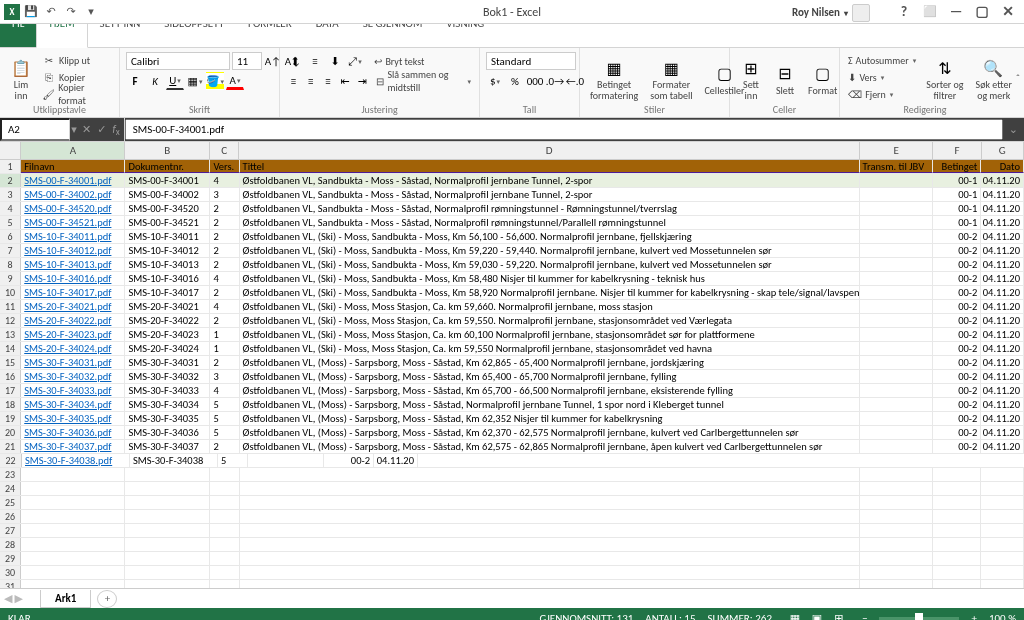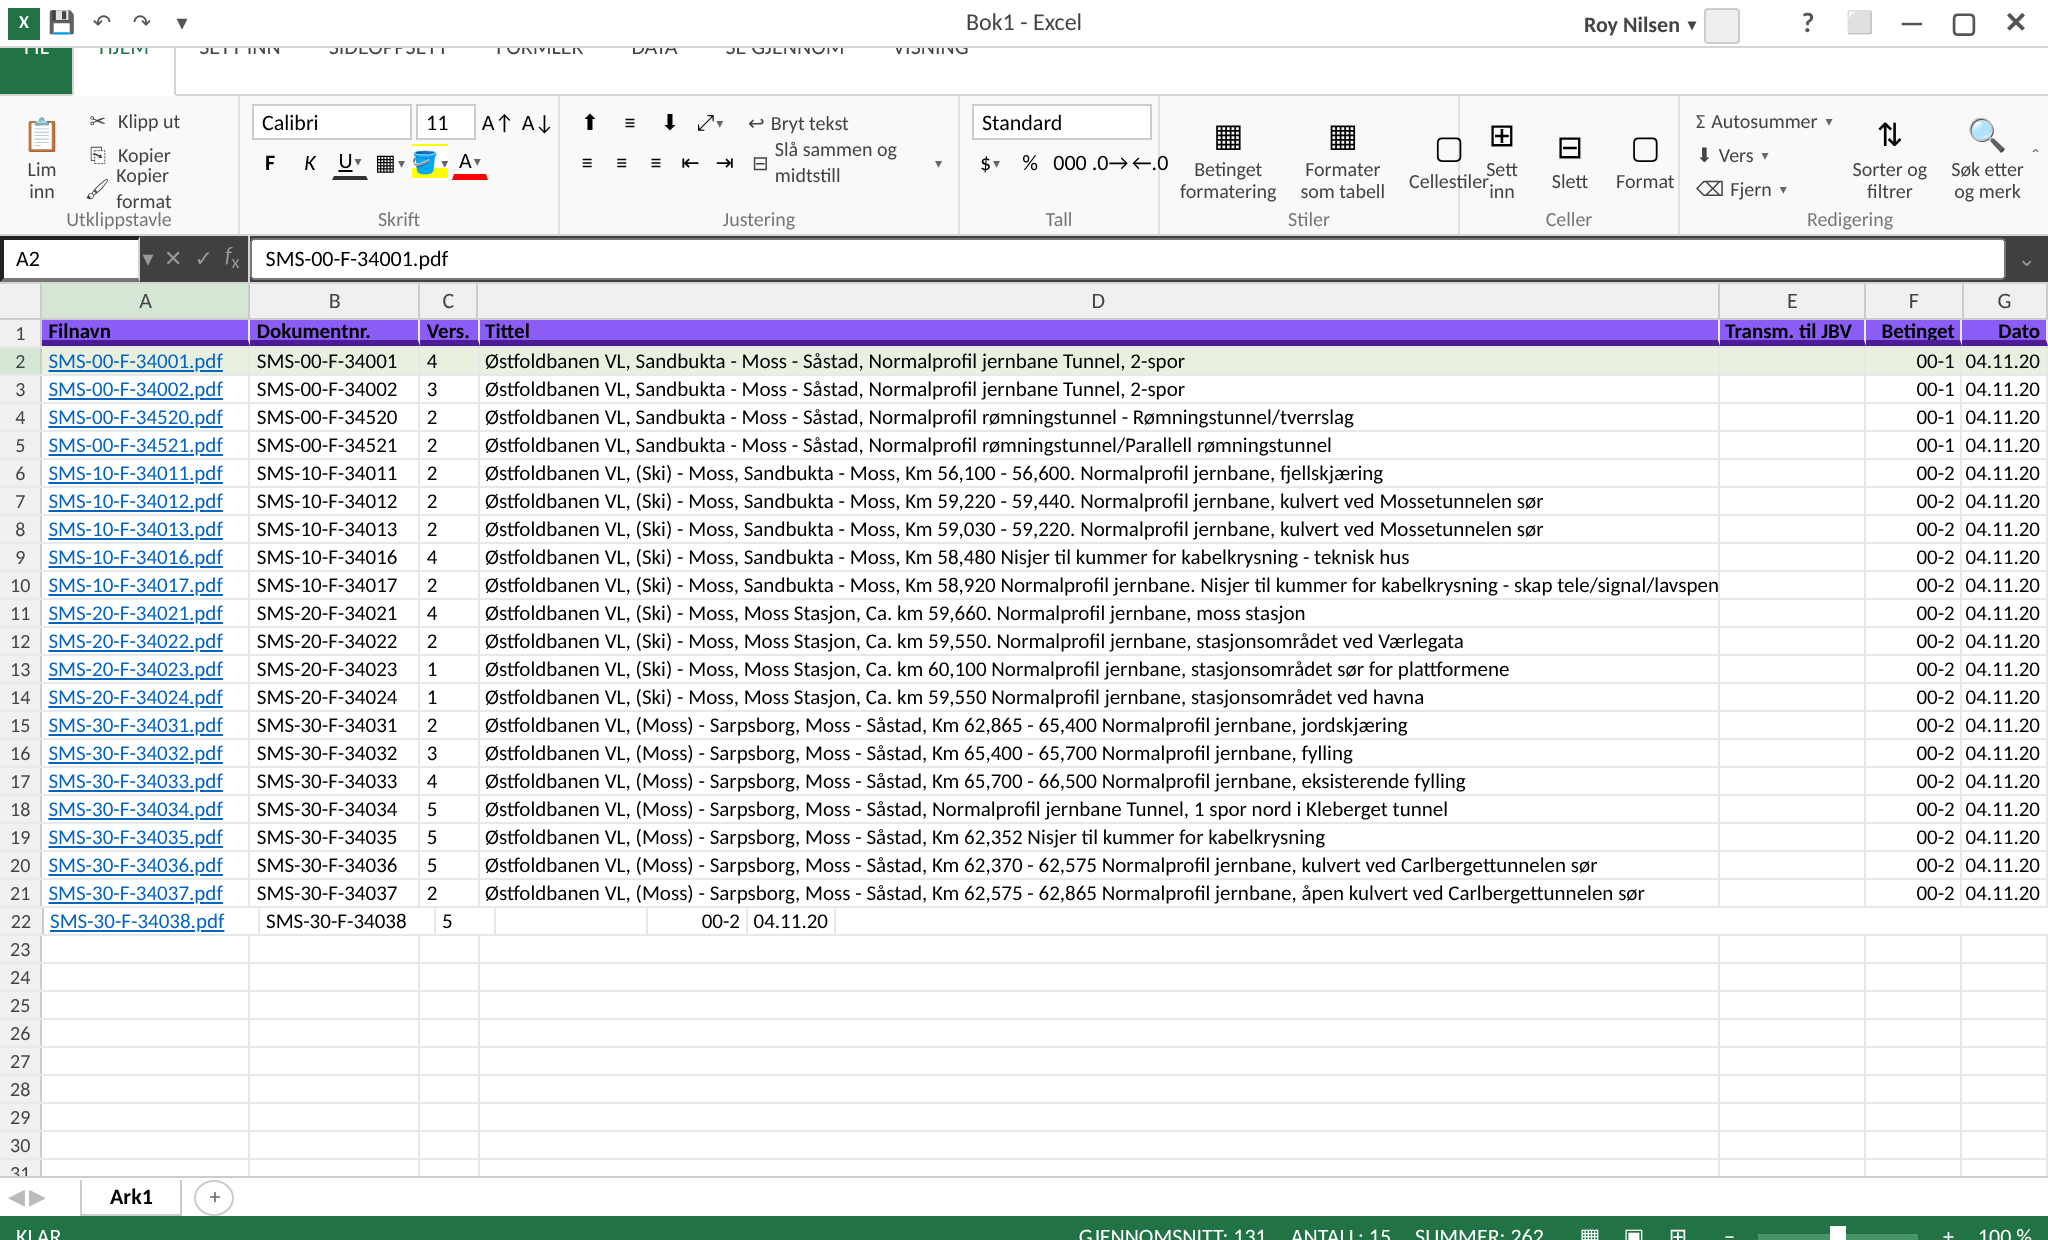--- a/index.html
+++ b/index.html
@@ -49,21 +49,21 @@
 .col-headers { display: flex; height: 18px; background: #f0f0f0; border-bottom: 1px solid #ccc; }
 .corner { width: 22px; border-right: 1px solid #ccc; background: #f0f0f0; }
 .ch { border-right: 1px solid #ccc; text-align: center; font-size: 11px; color: #444; display: flex; align-items: center; justify-content: center; }
 .ch.sel { background: #d5e6d5; }
 
 .grid-body { overflow: auto; height: 428px; }
 .row { display: flex; height: 14px; border-bottom: 1px solid #e8e8e8; }
 .rh { width: 22px; background: #f0f0f0; border-right: 1px solid #ccc; text-align: center; font-size: 10px; color: #444; display: flex; align-items: center; justify-content: center; }
 .rh.sel { background: #d5e6d5; }
 .cell { border-right: 1px solid #e8e8e8; padding: 0 3px; font-size: 10.5px; overflow: hidden; white-space: nowrap; display: flex; align-items: center; }
-.header-row .cell { background: #8b5cf6; font-weight: bold; border-bottom: 3px solid #4c1d95; }
+.header-row .cell { background: #a16207; font-weight: normal; border-bottom: 1px solid #4c1d95; }
 .row.sel .cell { background: #e8f0e0; }
 .link { color: #0563c1; text-decoration: underline; cursor: pointer; }
 
 .w-a { width: 108px; }
 .w-b { width: 88px; }
 .w-c { width: 30px; }
 .w-d { width: 644px; }
 .w-e { width: 76px; }
 .w-f { width: 50px; }
 .w-g { width: 44px; }
@@ -146,21 +146,21 @@
             <span>Kopier format</span>
           </div>
       </div>
     </div>
     <div class="rgroup-label">Utklippstavle</div>
   </div>
 
   <div class="rgroup" style="width:160px">
     <div class="rgroup-body" style="flex-direction:column;gap:2px">
       <div class="font-row">
-        <input class="font-sel" style="width: 80px;" value="Calibri">
+        <input class="font-sel" style="width: 104px;" value="Calibri">
         <input class="font-sel" style="width: 30px;" value="11">
         <div class="btn-sq">A↑</div>
         <div class="btn-sq">A↓</div>
       </div>
       <div class="font-row">
         <div class="btn-sq">
             <b>F</b>
           </div>
         <div class="btn-sq">
             <i>K</i>

